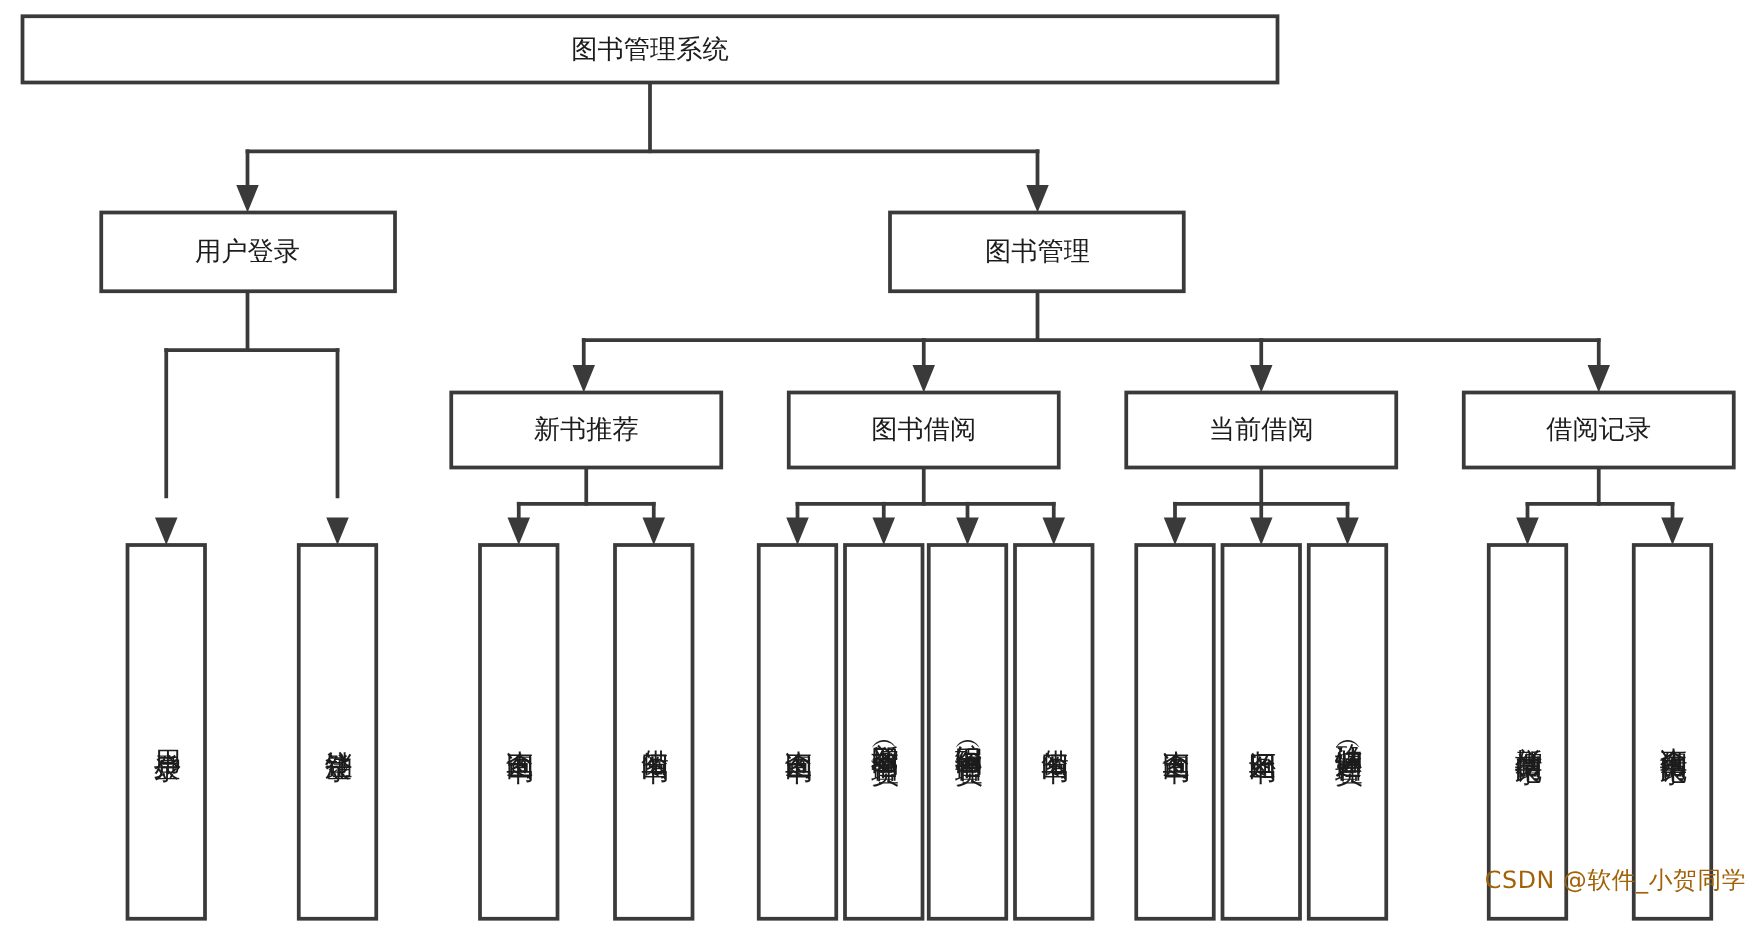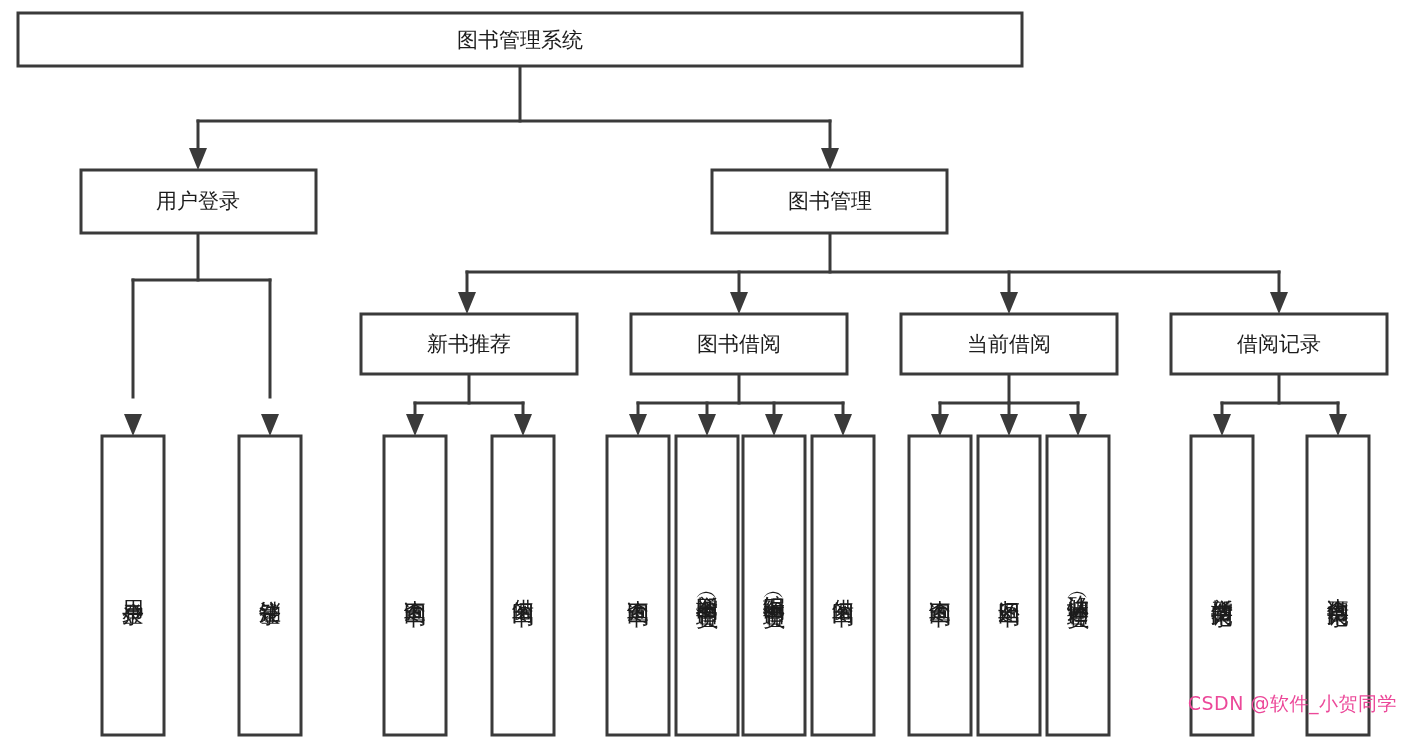--- a/index.html
+++ b/index.html
@@ -48,21 +48,21 @@
     fill: #1c1c1c;
     text-anchor: middle;
     dominant-baseline: middle;
   }
   .watermark {
     position: absolute;
     right: 8px;
     bottom: 6px;
     font-family: "DejaVu Sans", "Liberation Sans", sans-serif;
     font-size: 19px;
-    color: #ec4899;
+    color: #a16207;
     letter-spacing: 0.5px;
     white-space: nowrap;
     pointer-events: none;
   }
 </style>
 </head>
 <body>
 
 <div id="diagram-root">
 

